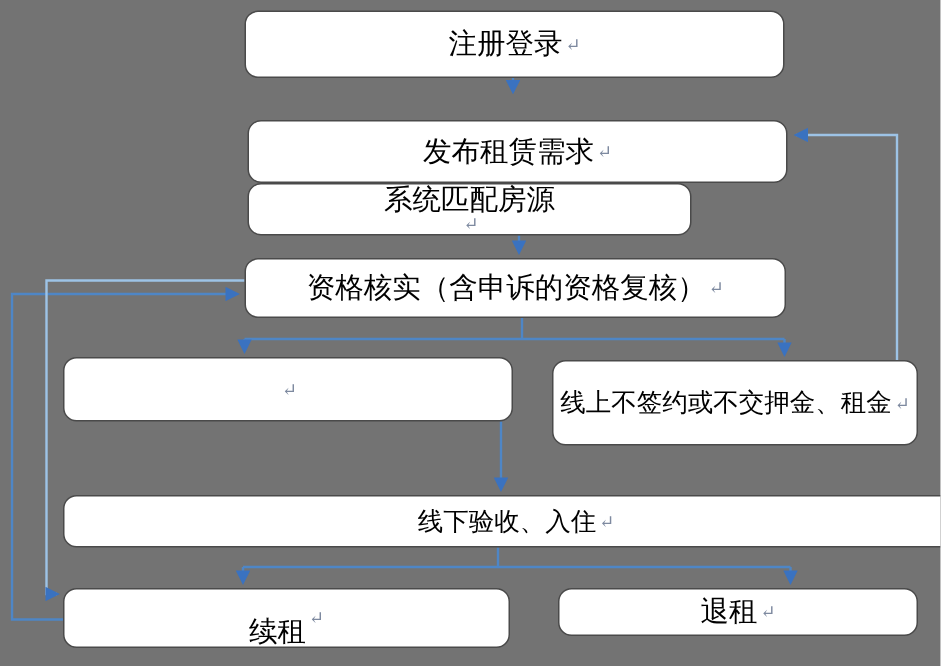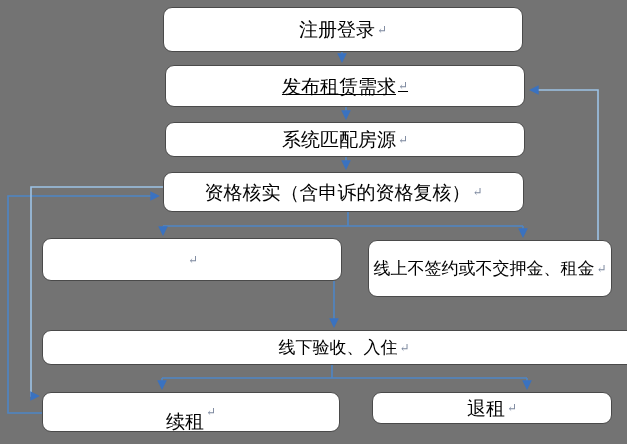--- a/index.html
+++ b/index.html
@@ -28,22 +28,22 @@
     white-space:nowrap;
     line-height:1;
   }
   .rmark{
     font-size:12px;
     color:var(--return-mark);
     margin-left:2px;
     align-self:center;
   }
   .n1{left:163px;top:7px;width:360px;height:45px;}
-  .n2{left:165px;top:65px;width:360px;height:42px;text-decoration:underline;}
-  .n3{left:165px;top:122px;width:360px;height:35px;}
+  .n2{left:165px;top:80px;width:360px;height:42px;}
+  .n3{left:165px;top:122px;width:296px;height:35px;flex-direction:column;}
   .n4{left:163px;top:172px;width:361px;height:40px;}
   .n5{left:42px;top:238px;width:300px;height:43px;font-size:17px;}
   .n6{left:368px;top:240px;width:244px;height:57px;font-size:17px;}
   .n7{left:42px;top:330px;width:604px;height:35px;font-size:17px;}
   .n8{left:42px;top:392px;width:298px;height:40px;align-items:flex-end;}
   .n9{left:372px;top:392px;width:240px;height:32px;}
 </style>
 </head>
 <body>
 

